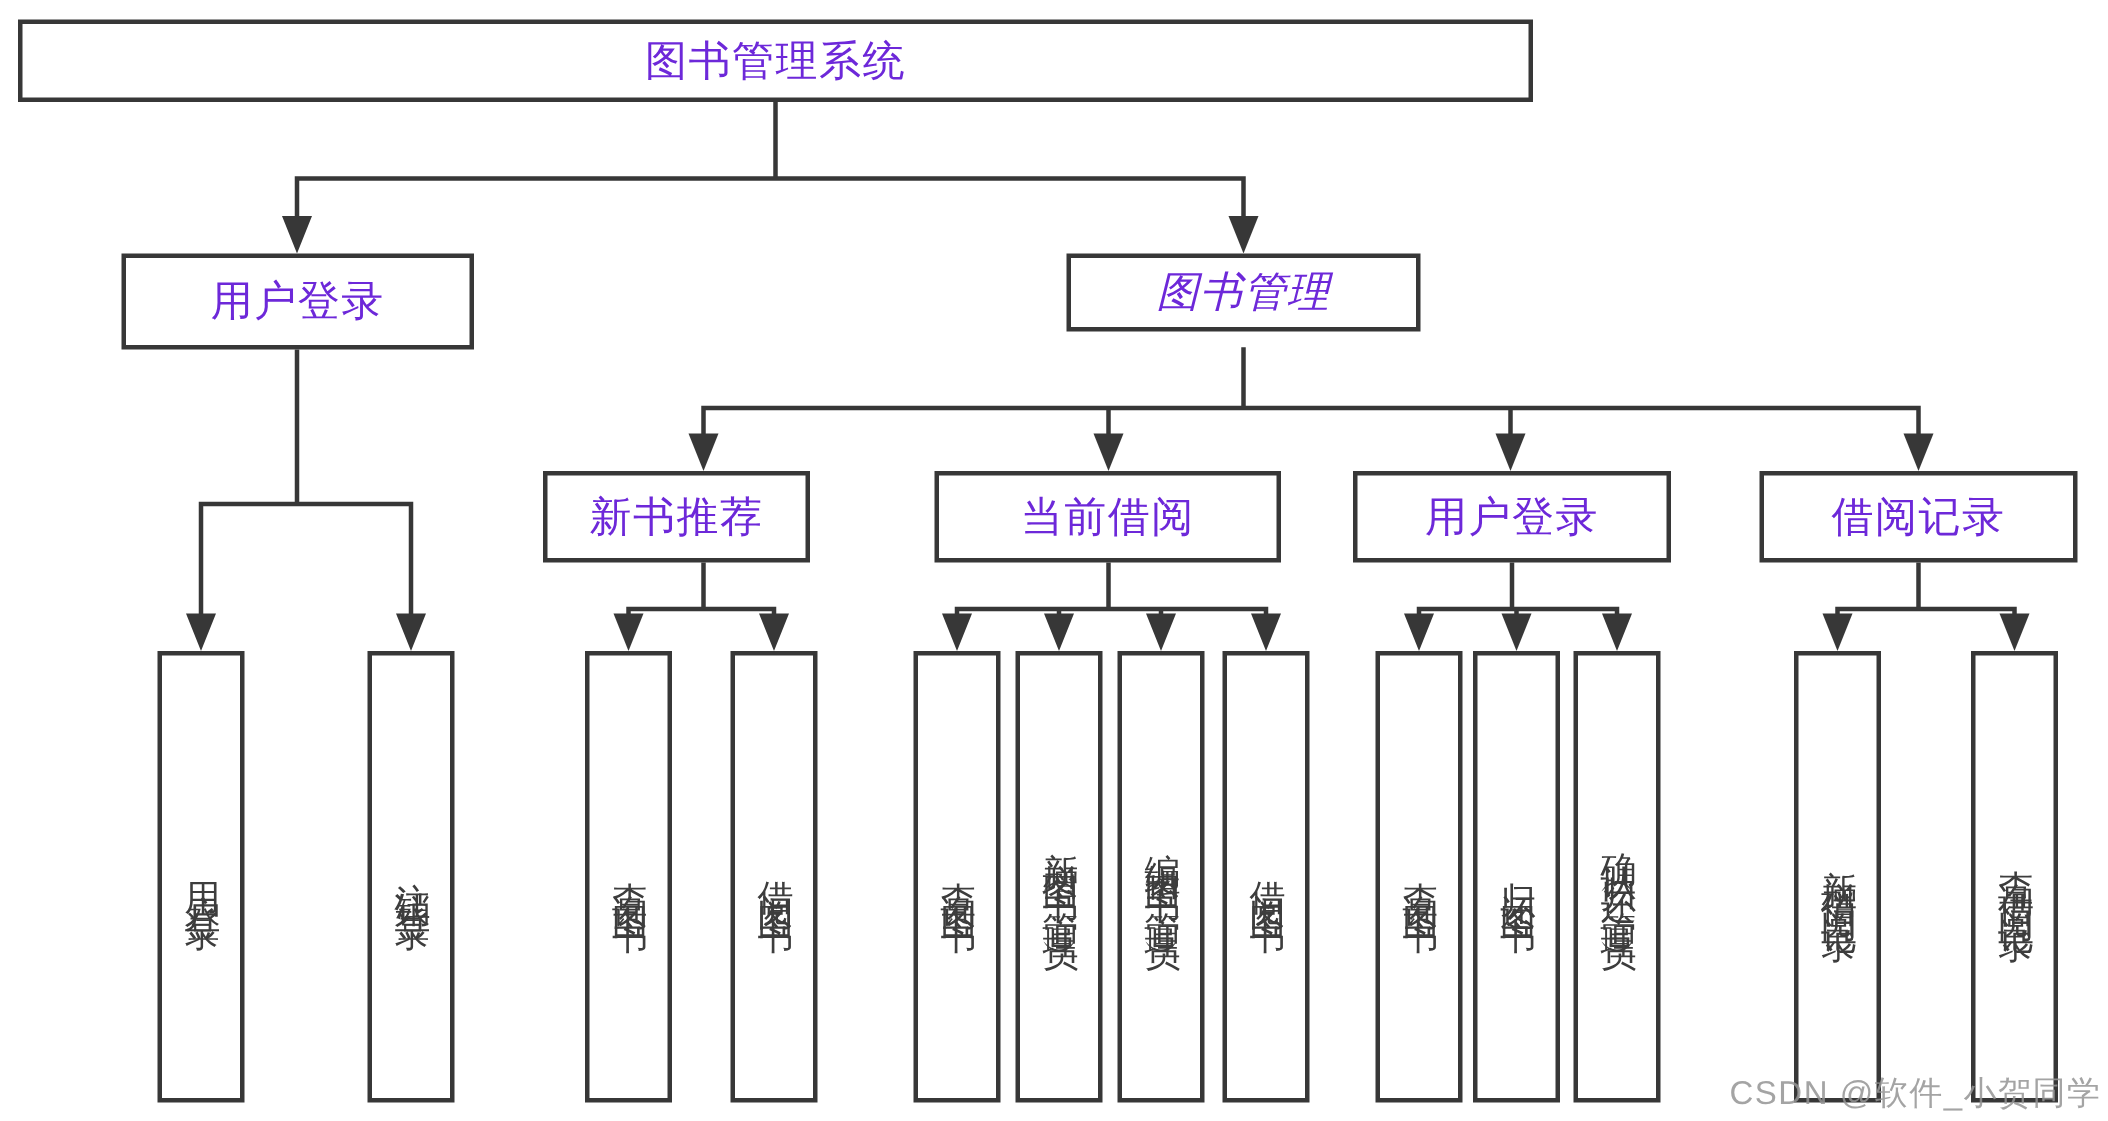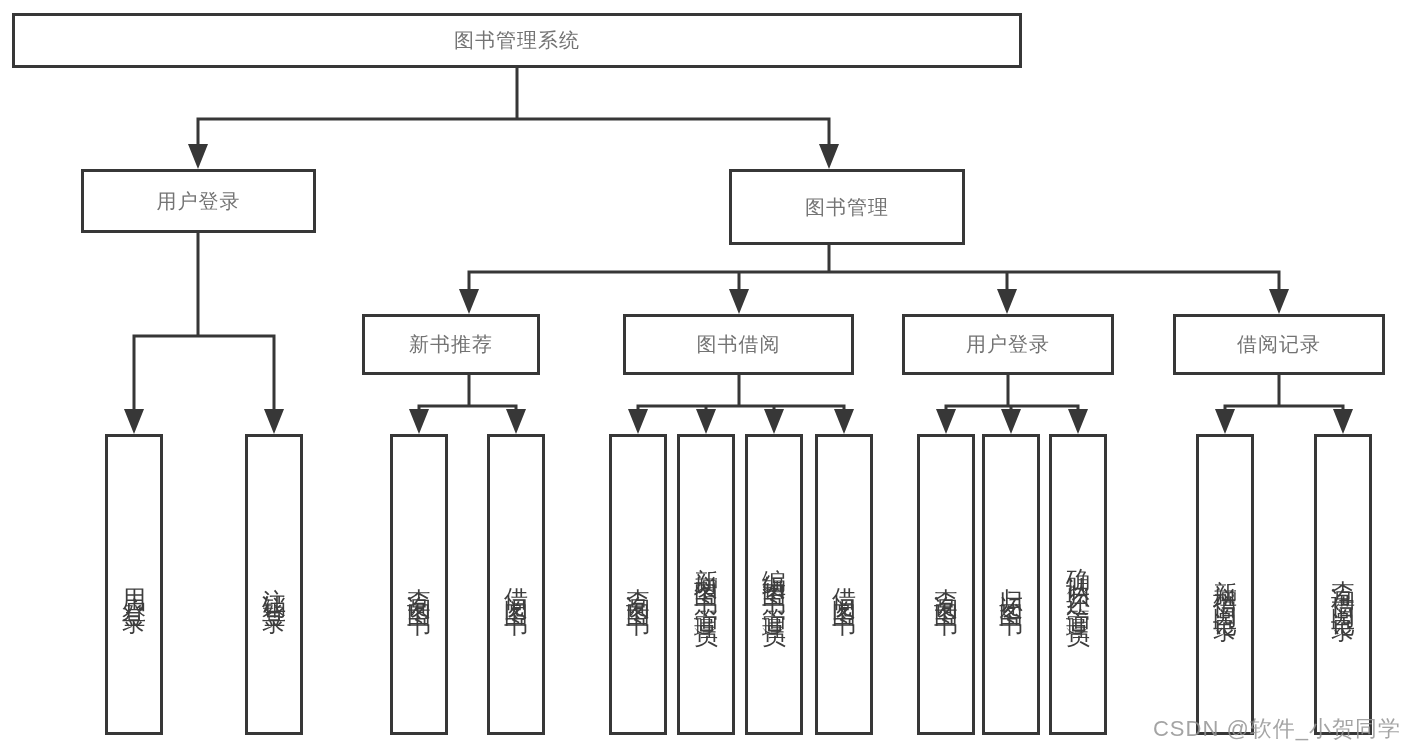--- a/index.html
+++ b/index.html
@@ -9,21 +9,21 @@
     position:relative; width:1405px; height:747px;
     background:#ffffff; overflow:hidden;
   }
   svg.connectors { position:absolute; left:0; top:0; }
   .node {
     position:absolute; background:#ffffff;
     border:3px solid #373737;
     display:flex; align-items:center; justify-content:center;
   }
   .node .lbl {
-    font-size:20px; letter-spacing:1px; color:#737373; white-space:nowrap;
+    font-size:28px; letter-spacing:1px; color:#6d28d9; white-space:nowrap;
   }
   .leaf { top:434px; width:58px; height:301px; }
   .lbl-v {
     writing-mode:vertical-lr; text-orientation:mixed;
     font-size:24px; letter-spacing:8px; line-height:1; color:#3d3d3d;
   }
   .watermark {
     position:absolute; right:4px; bottom:3px; z-index:5;
     font-size:22px; letter-spacing:1px;
     color:rgba(148,148,148,0.85); white-space:nowrap;
@@ -84,29 +84,29 @@
     </g>
   </svg>
 
   <div class="node" style="left:12px; top:13px; width:1010px; height:55px;">
     <span class="lbl">图书管理系统</span>
   </div>
 
   <div class="node" style="left:81px; top:169px; width:235px; height:64px;">
     <span class="lbl">用户登录</span>
   </div>
-  <div class="node" style="left:729px; top:169px; width:236px; height:76px;">
+  <div class="node" style="left:711px; top:169px; width:236px; height:52px;font-style:italic;">
     <span class="lbl">图书管理</span>
   </div>
 
   <div class="node" style="left:362px; top:314px; width:178px; height:61px;">
     <span class="lbl">新书推荐</span>
   </div>
   <div class="node" style="left:623px; top:314px; width:231px; height:61px;">
-    <span class="lbl">图书借阅</span>
+    <span class="lbl">当前借阅</span>
   </div>
   <div class="node" style="left:902px; top:314px; width:212px; height:61px;">
     <span class="lbl">用户登录</span>
   </div>
   <div class="node" style="left:1173px; top:314px; width:212px; height:61px;">
     <span class="lbl">借阅记录</span>
   </div>
 
   <div class="node leaf" style="left:105px;">
     <span class="lbl-v">用户登录</span>

